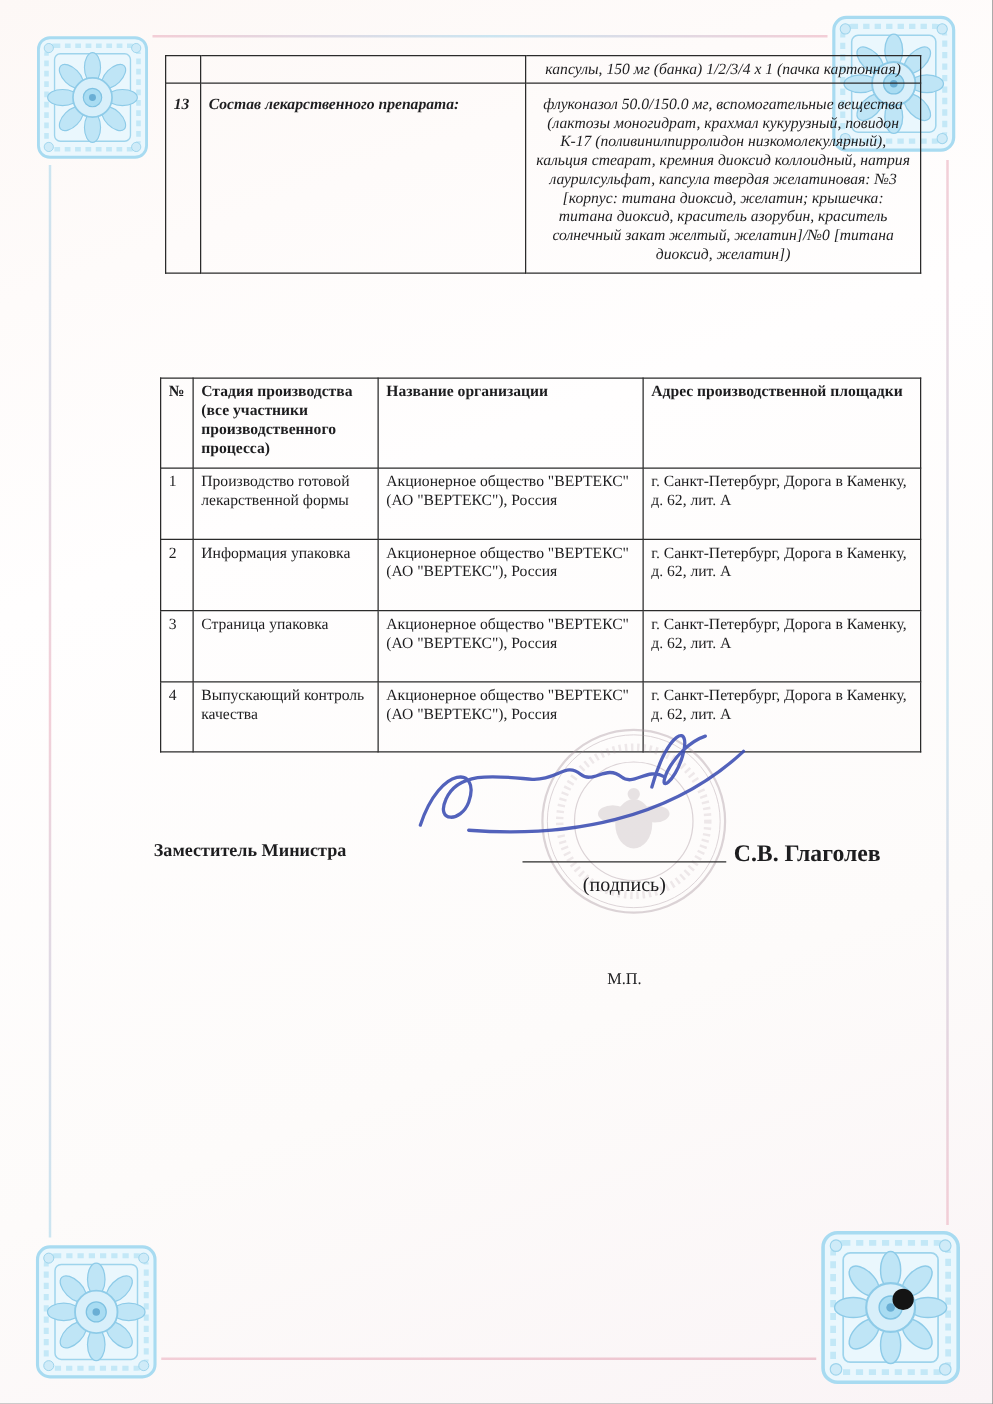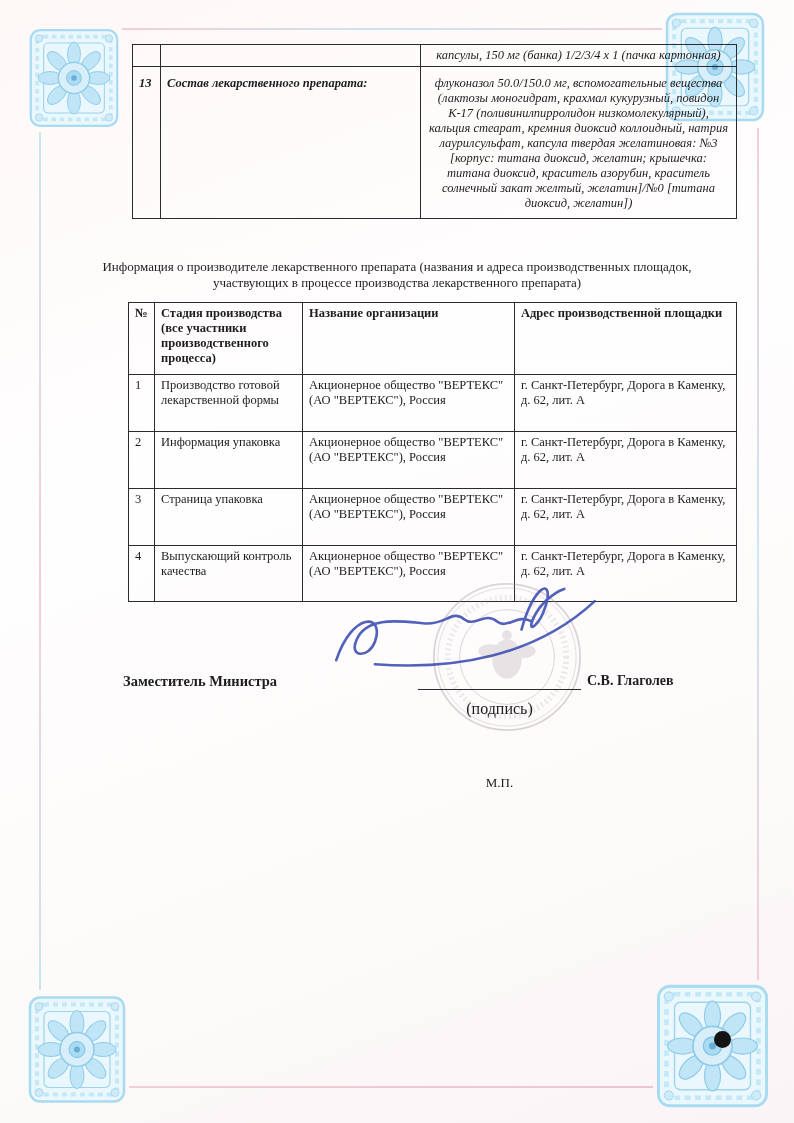--- a/index.html
+++ b/index.html
@@ -72,21 +72,21 @@
 
   
   .stamp     { position: absolute; left: 428px; top: 578px; width: 158px; height: 158px; }
   .signature { position: absolute; left: 322px; top: 570px; width: 285px; height: 108px; }
 
   .official-title { position: absolute; left: 123px; top: 673px; font-weight: bold; font-size: 14.5px; }
   .sig-line       { position: absolute; left: 418px; top: 672px; width: 163px; height: 18px;
                     border-bottom: 1.6px solid #2b2b2b; }
   .sig-caption    { position: absolute; left: 418px; top: 700px; width: 163px;
                     text-align: center; font-size: 16px; }
-  .official-name  { position: absolute; left: 587px; top: 673px; font-weight: bold; font-size: 14px; }
+  .official-name  { position: absolute; left: 587px; top: 673px; font-weight: bold; font-size: 19px; }
   .seal-caption   { position: absolute; left: 418px; top: 727px; width: 163px;
                     text-align: center; font-size: 13px; margin-top: 48px; }
 
   .punch-dot {
     position: absolute; left: 714px; top: 1031px;
     width: 17px; height: 17px; border-radius: 50%;
     background: #141414;
   }
 </style>
 </head>
@@ -157,21 +157,20 @@
         <td class="value-cell">капсулы, 150 мг (банка) 1/2/3/4 х 1 (пачка картонная)</td>
       </tr>
       <tr class="row-13" style="height:152px">
         <td class="num-cell">13</td>
         <td class="label-cell">Состав лекарственного препарата:</td>
         <td class="value-cell">флуконазол 50.0/150.0 мг, вспомогательные вещества (лактозы моногидрат, крахмал кукурузный, повидон К-17 (поливинилпирролидон низкомолекулярный), кальция стеарат, кремния диоксид коллоидный, натрия лаурилсульфат, капсула твердая желатиновая: №3 [корпус: титана диоксид, желатин; крышечка: титана диоксид, краситель азорубин, краситель солнечный закат желтый, желатин]/№0 [титана диоксид, желатин])</td>
       </tr>
     </tbody>
   </table>
 
-  <p class="intro">Информация о производителе лекарственного препарата (названия и адреса производственных площадок, участвующих в процессе производства лекарственного препарата)</p>
 
   <table class="mfr-table">
     <colgroup>
         <col class="c1">
         <col class="c2">
         <col class="c3">
         <col class="c4">
       </colgroup>
     <tbody>
       <tr style="height:72px">

